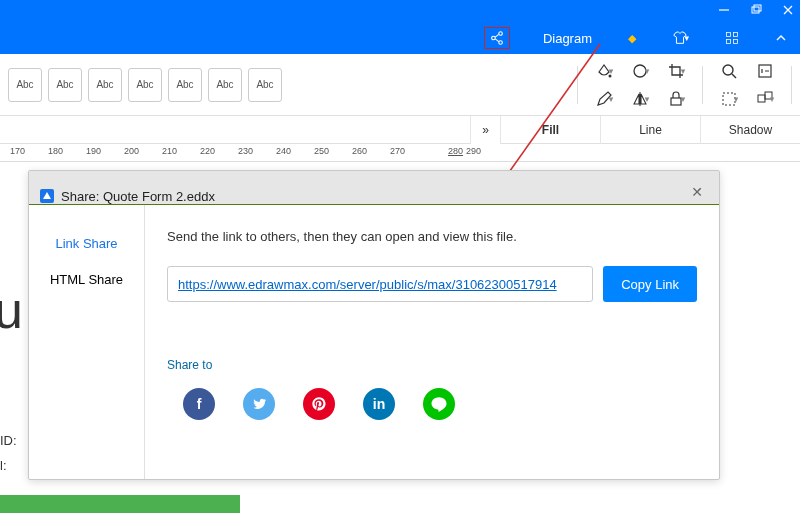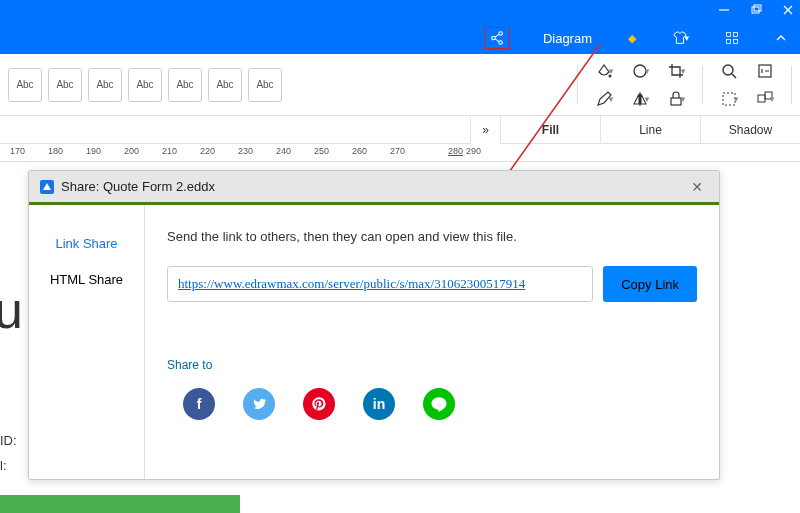--- a/index.html
+++ b/index.html
@@ -31,32 +31,32 @@
 .tabs-right { position: absolute; right: 0; top: 0; display: flex; height: 28px; }
 .tab { width: 100px; display: flex; align-items: center; justify-content: center; font-size: 12px; color: #333; cursor: pointer; border-left: 1px solid #e5e5e5; }
 .tab.chev { width: 30px; background: #fff; }
 
 
 .ruler { height: 18px; position: relative; font-size: 9px; color: #555; border-bottom: 1px solid #ddd; overflow: hidden; padding-left: 24px; }
 .ruler-tick { position: absolute; top: 2px; }
 
 
 .dialog { position: absolute; left: 28px; top: 170px; width: 692px; height: 310px; background: #fff; border: 1px solid #c8c8c8; border-radius: 2px; box-shadow: 0 2px 8px rgba(0,0,0,0.15); display: flex; flex-direction: column; }
-.dlg-title { height: 34px; background: #e6e6e6; border-bottom: 3px solid #4d7c0f; display: flex; align-items: center; padding: 0 10px; gap: 6px; }
+.dlg-title { height: 34px; background: #e6e6e6; border-bottom: 1px solid #4d7c0f; display: flex; align-items: flex-end; padding: 0 10px; gap: 6px; }
 .dlg-title-text { font-size: 13px; color: #222; flex: 1; }
 .dlg-close { width: 24px; height: 24px; display:flex; align-items:center; justify-content:center; cursor:pointer; color:#666; font-size:14px;}
 .dlg-body { flex: 1; display: flex; }
 .dlg-side { width: 116px; border-right: 1px solid #e0e0e0; padding-top: 20px; }
 .dlg-side-item { height: 36px; display:flex; align-items:center; justify-content:center; font-size: 13px; cursor:pointer; }
 .dlg-side-item.active { color: #1a73e8; }
 .dlg-main { flex:1; padding: 24px 22px; }
 .dlg-msg { font-size: 13px; color: #333; margin-bottom: 22px; }
 .link-row { display:flex; gap:10px; align-items:center; }
-.link-input { flex:1; height:36px; border:1px solid #ccc; border-radius:3px; padding:0 10px; font-size:13px; color:#0066cc; text-decoration: underline; font-family: Liberation Serif, serif; }
-.copy-btn { height:36px; padding:0 18px; background:#0084ff; color:#000000; border:none; border-radius:3px; font-size:13px; cursor:pointer; }
+.link-input { flex:1; height:36px; border:1px solid #ccc; border-radius:3px; padding:0 10px; font-size:13px; color:#0066cc; text-decoration: underline; }
+.copy-btn { height:36px; padding:0 18px; background:#0084ff; color:#ffffff; border:none; border-radius:3px; font-size:13px; cursor:pointer; }
 .share-to { margin-top: 56px; font-size:12px; color:#0369a1; }
 .share-icons { margin-top: 16px; display:flex; gap: 28px; padding-left: 16px; }
 .sicon { width:32px; height:32px; border-radius:50%; display:flex; align-items:center; justify-content:center; color:#fff; cursor:pointer; font-size:14px; font-weight:bold; }
 .fb { background:#3b5998; } .tw{background:#55acee;} .pin{background:#e60023;} .lin{background:#0077b5;} .line{background:#00c300;}
 
 
 .arrow-svg { position:absolute; left: 430px; top: 40px; pointer-events:none; }
 
 
 .bg-text { position:absolute; left:0; color:#333; font-size:13px; }

